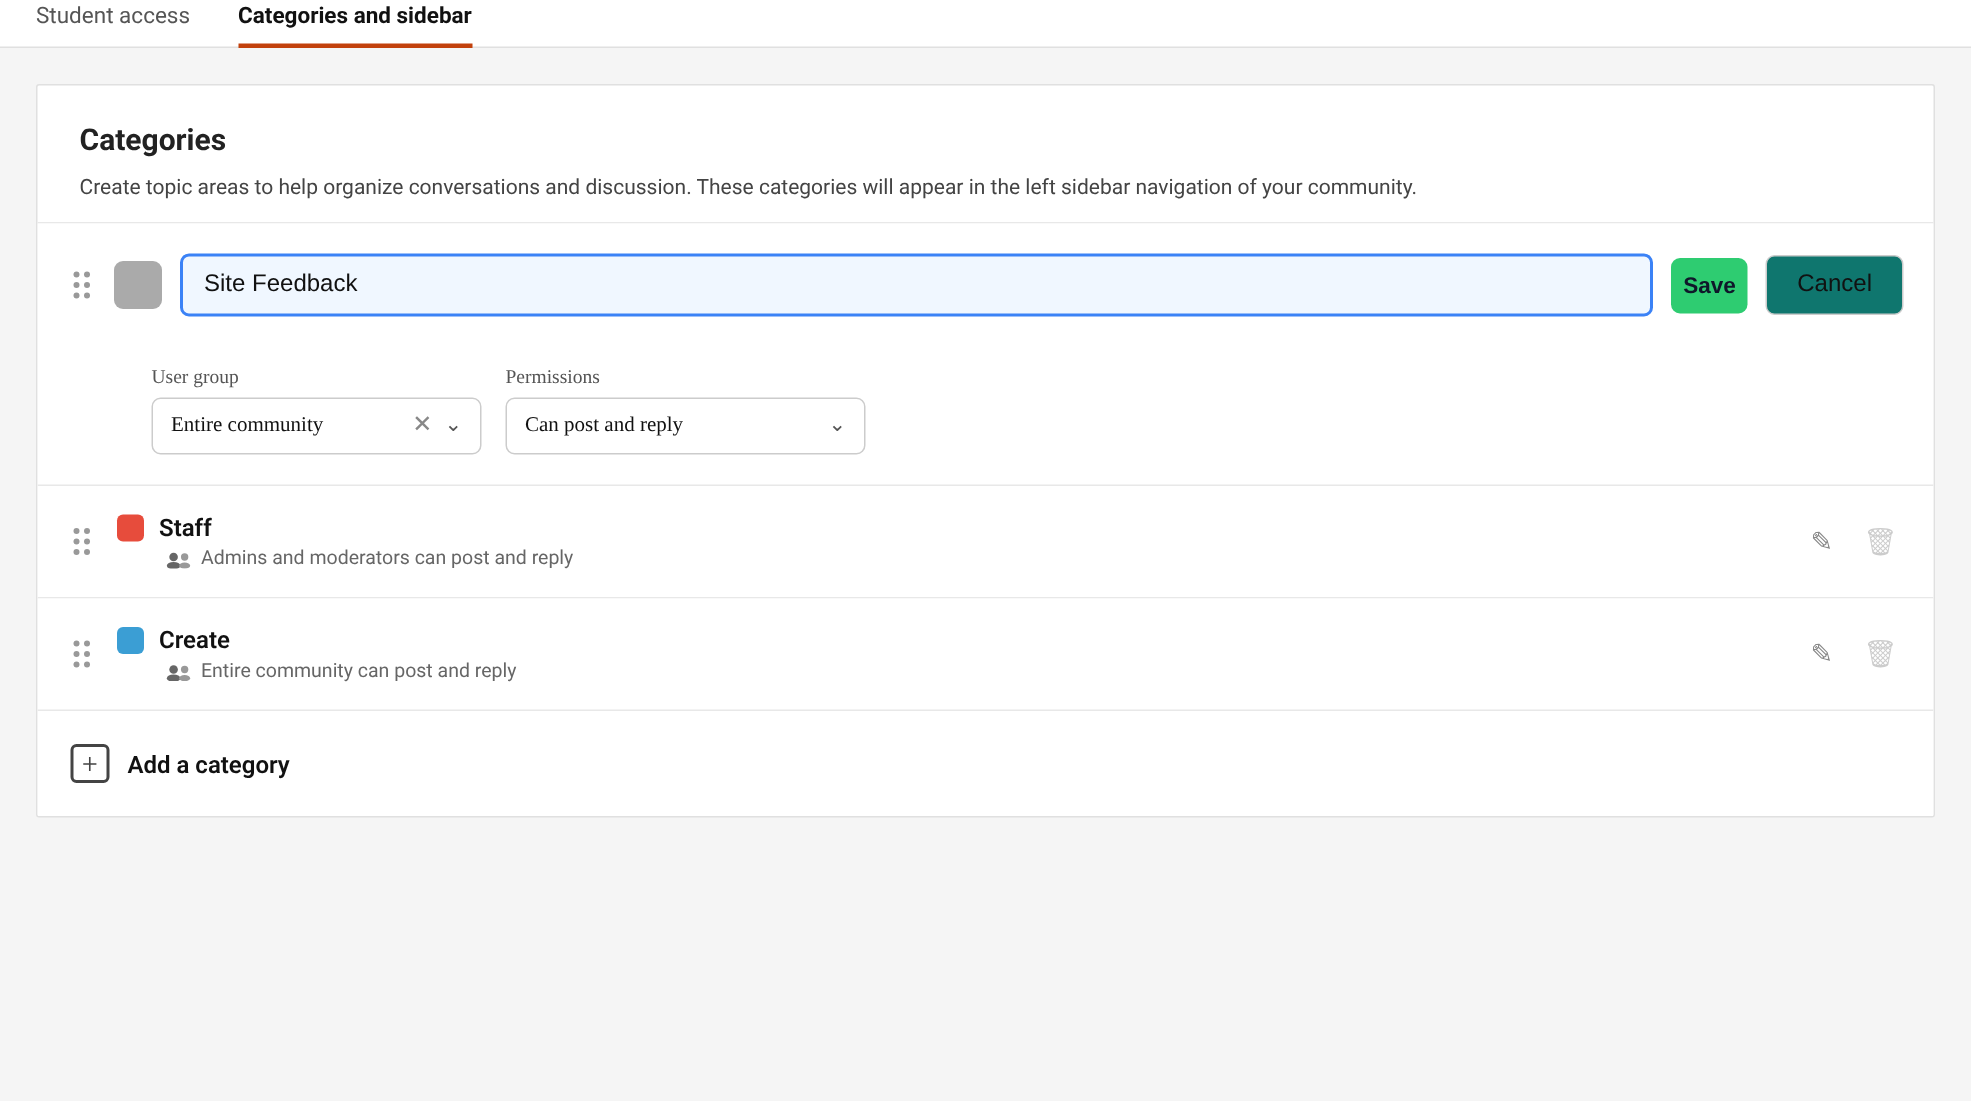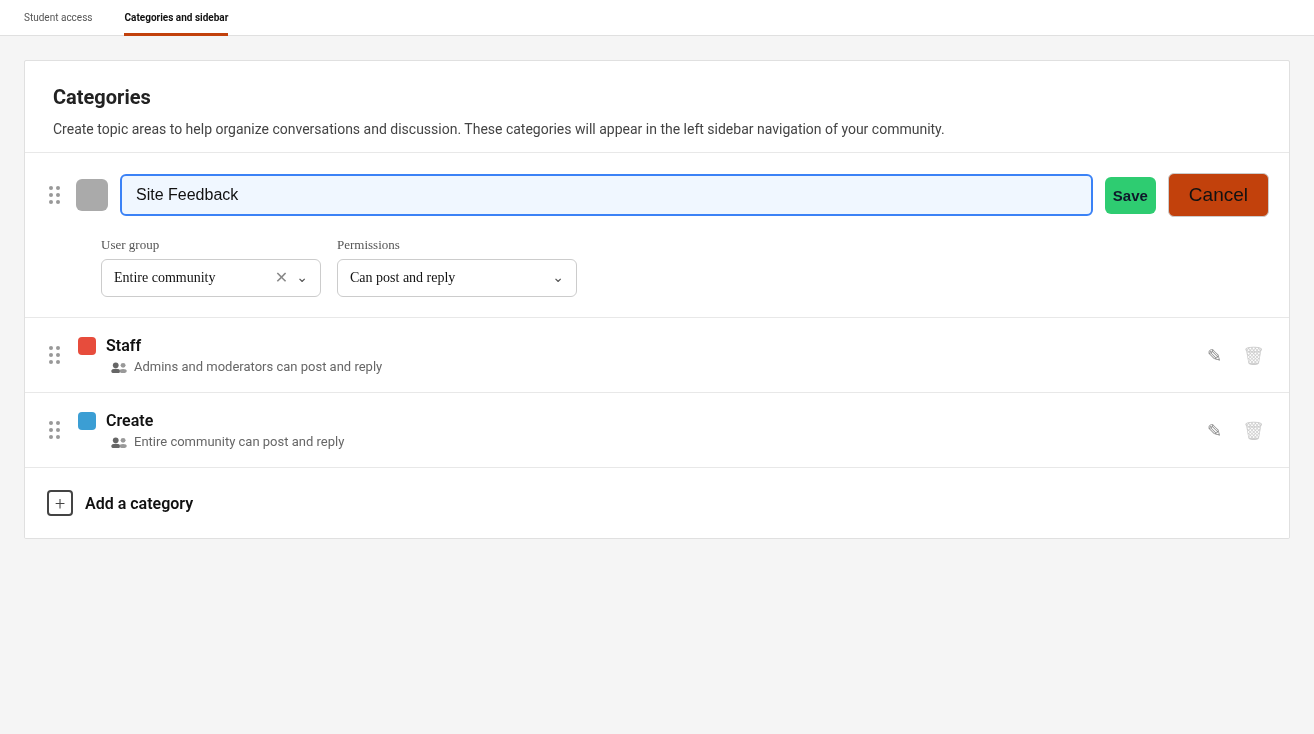--- a/index.html
+++ b/index.html
@@ -21,22 +21,22 @@
     
     .tabs-bar {
       background: #fff;
       border-bottom: 1px solid #e0e0e0;
       display: flex;
       align-items: flex-end;
       padding: 0 24px;
       gap: 32px;
     }
     .tab {
-      padding: 12px 0 10px 0;
-      font-size: 10px;
+      padding: 1px 0 10px 0;
+      font-size: 15px;
       color: #555;
       cursor: pointer;
       border-bottom: 3px solid transparent;
       margin-bottom: -1px;
       white-space: nowrap;
     }
     .tab.active {
       font-weight: 700;
       color: #111;
       border-bottom: 3px solid #c2410c;
@@ -73,21 +73,21 @@
     
     .edit-row {
       padding: 20px 20px;
       border-bottom: 1px solid #e8e8e8;
       background: #fff;
     }
     .edit-row-top {
       display: flex;
       align-items: center;
       gap: 12px;
-      margin-bottom: 20px;
+      margin-bottom: 32px;
     }
     .drag-handle {
       display: flex;
       flex-direction: column;
       gap: 3px;
       cursor: grab;
       padding: 2px 4px;
       flex-shrink: 0;
     }
     .drag-handle .dot-row {
@@ -126,26 +126,26 @@
       border: none;
       border-radius: 6px;
       padding: 10px 8px;
       font-size: 15px;
       font-weight: 600;
       cursor: pointer;
       flex-shrink: 0;
     }
 
     .btn-cancel {
-      background: #c2410c;
+      background: #0f766e;
       color: #111;
       border: 1.5px solid #ccc;
       border-radius: 6px;
       padding: 10px 20px;
-      font-size: 19px;
+      font-size: 16px;
       font-weight: 500;
       cursor: pointer;
       flex-shrink: 0;
     }
 
     
     .edit-row-bottom {
       display: flex;
       gap: 16px;
       margin-left: 56px;

